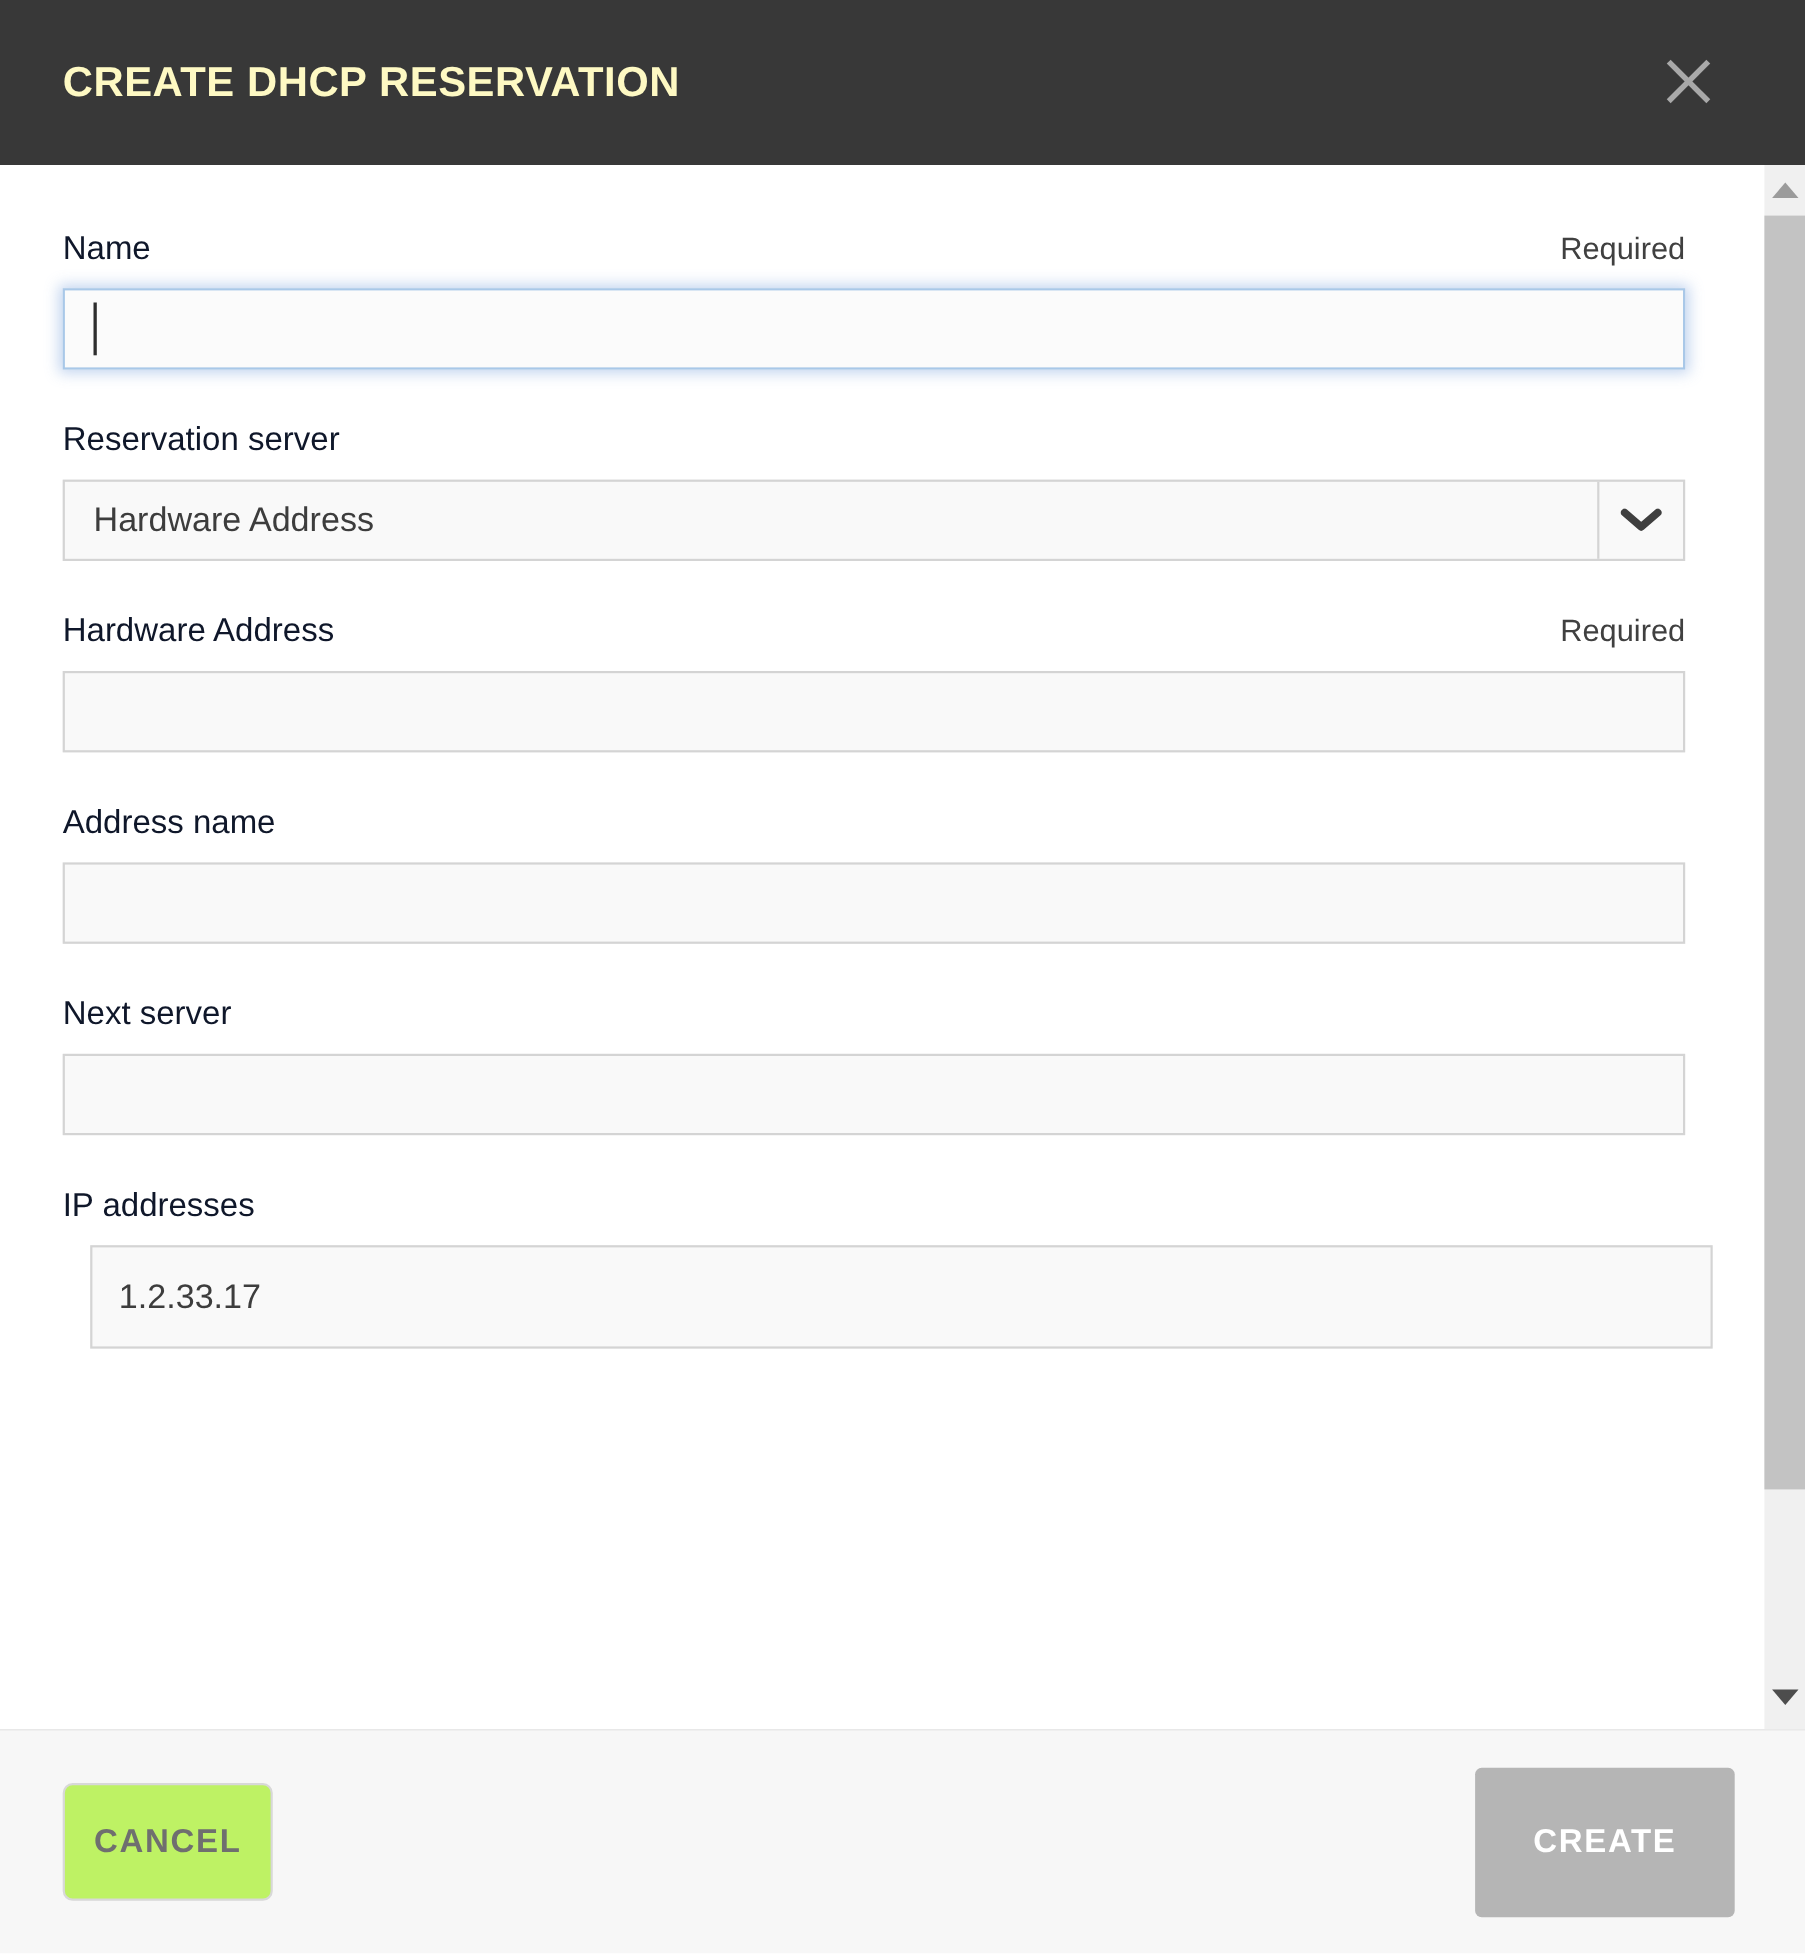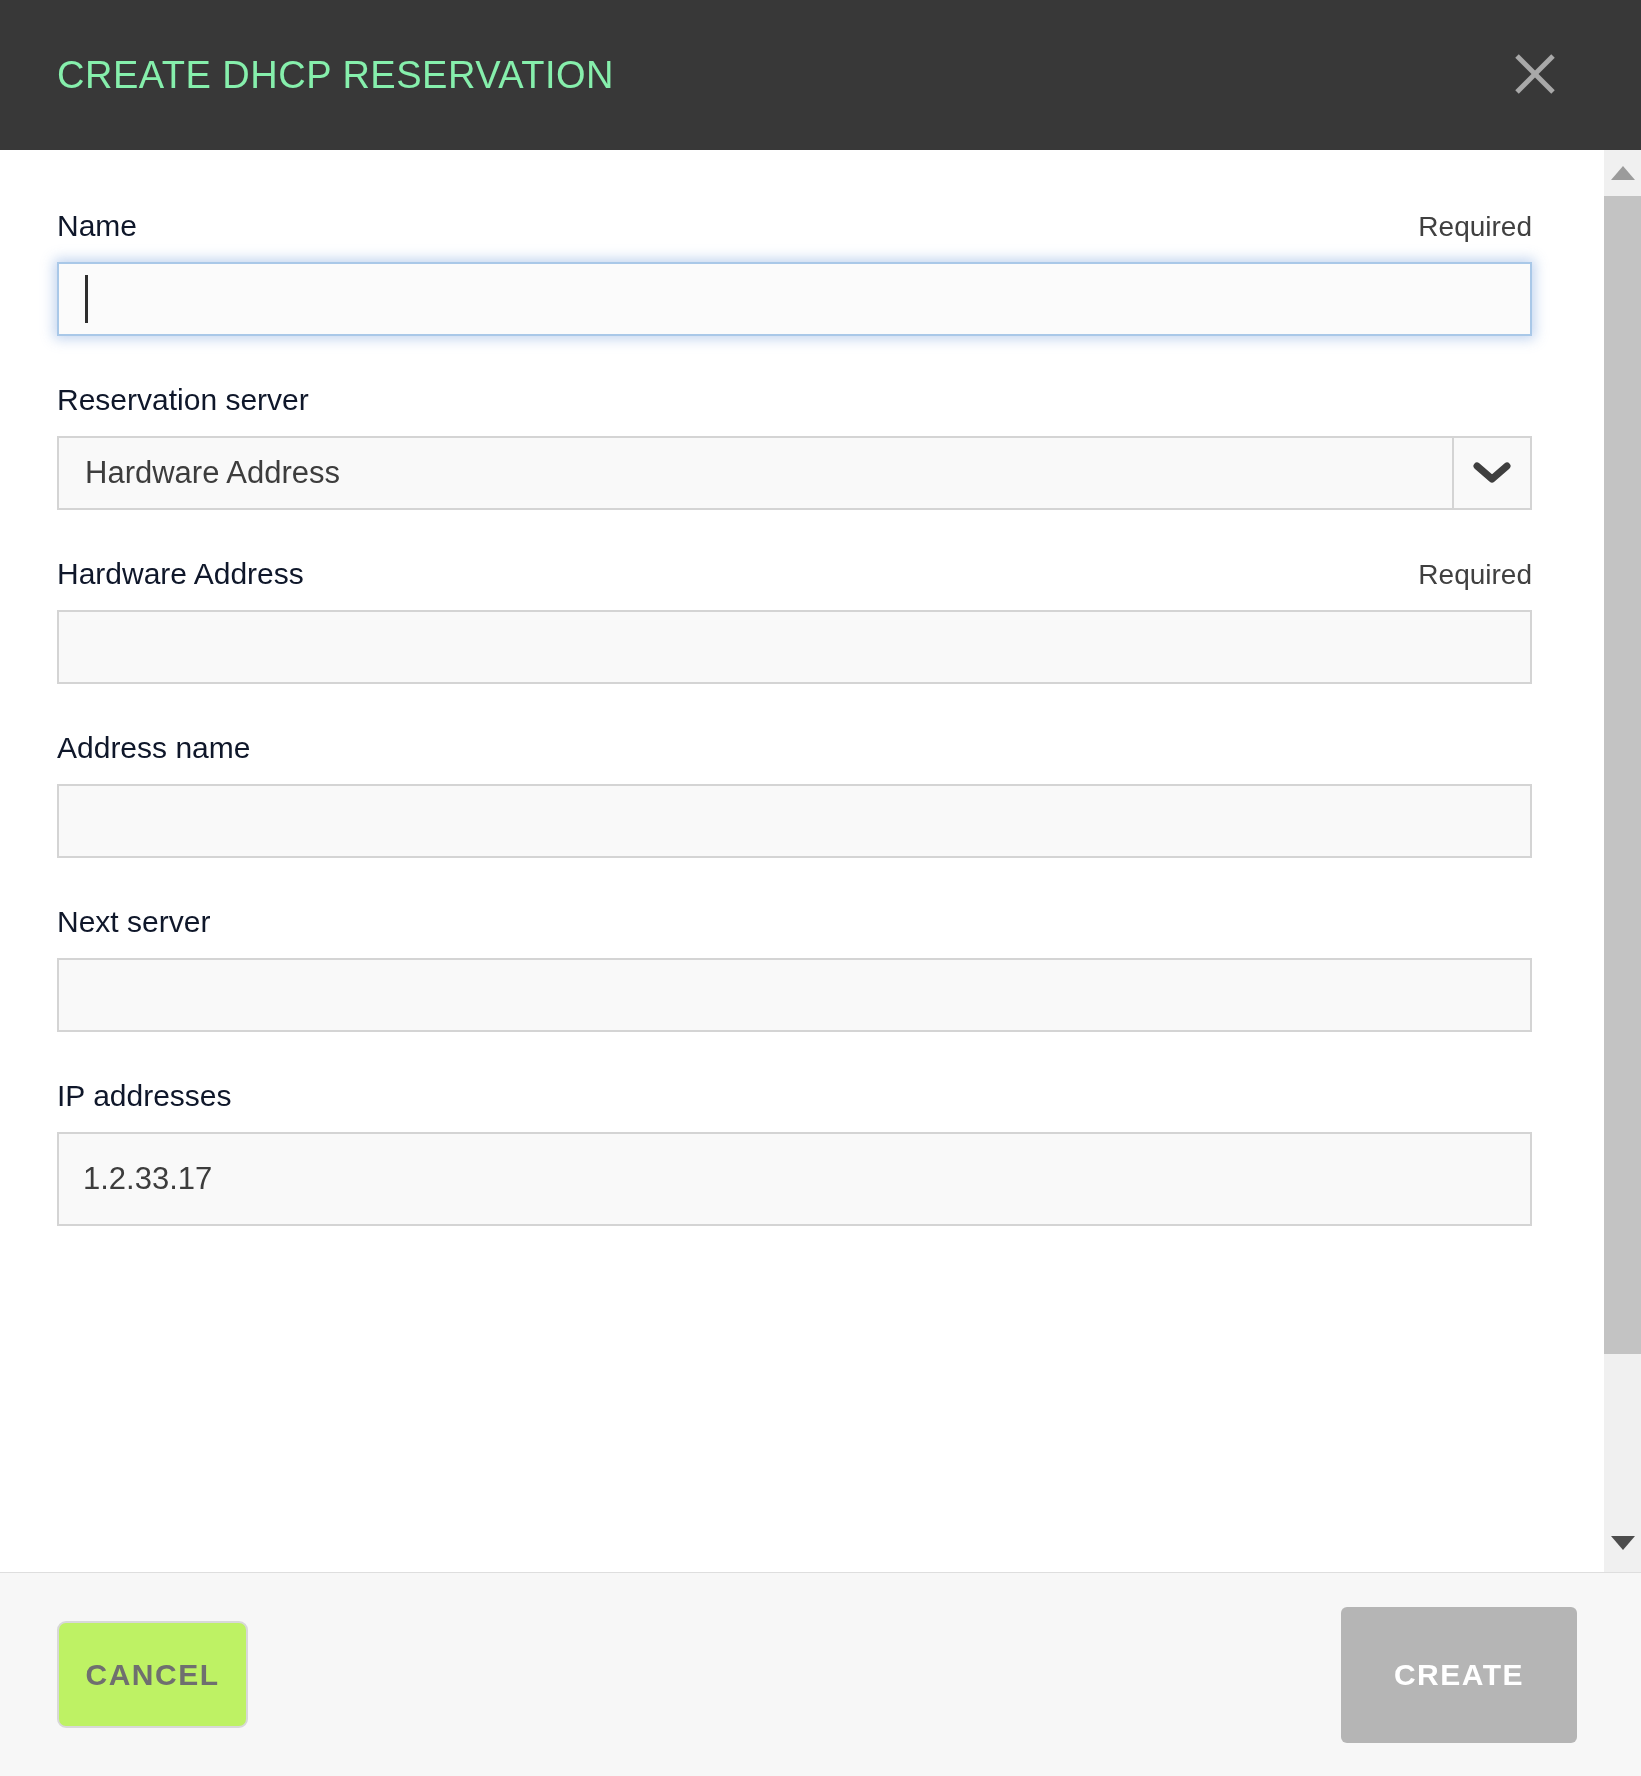--- a/index.html
+++ b/index.html
@@ -10,21 +10,21 @@
   }
   .modal { width: 1641px; height: 1776px; position: relative; display: flex; flex-direction: column; }
 
   
   .modal-header {
     height: 150px; background: #383838; flex: 0 0 auto;
     display: flex; align-items: center; position: relative;
     padding-left: 57px;
   }
   .modal-title {
-    color: #86efac; font-size: 38px; font-weight: normal; letter-spacing: 0.5px;
+    color: #fef9c3; font-size: 38px; font-weight: bold; letter-spacing: 0.5px;
   }
   .close-btn {
     position: absolute; right: 78px; top: 50%; transform: translateY(-50%);
     width: 56px; height: 56px; background: transparent; border: none; cursor: pointer;
     display: flex; align-items: center; justify-content: center;
   }
 
   
   .modal-body {
     height: 1422px; flex: 0 0 auto; background: #ffffff; position: relative;
@@ -48,21 +48,21 @@
   .input-wrap { position: relative; margin-top: 16px; }
   .input-wrap .text-input { margin-top: 0; }
   .text-input.focused {
     background: #fbfbfb; border: 2px solid #a9c8e8;
     box-shadow: 0 0 12px 3px rgba(120, 160, 220, 0.45);
   }
   .caret {
     position: absolute; left: 28px; top: 13px; width: 3px; height: 48px;
     background: #2e2e2e;
   }
-  .tall { height: 94px; padding-top: 0; }
+  .tall { height: 94px; padding-top: 0; margin-left: 25px; }
 
   
   .select-box {
     display: flex; width: 100%; height: 74px; margin-top: 16px;
     background: #f9f9f9; border: 2px solid #d4d4d4; cursor: pointer;
   }
   .select-value {
     flex: 1; display: flex; align-items: center; padding-left: 26px;
     font-size: 31px; color: #3d3d3d;
   }

